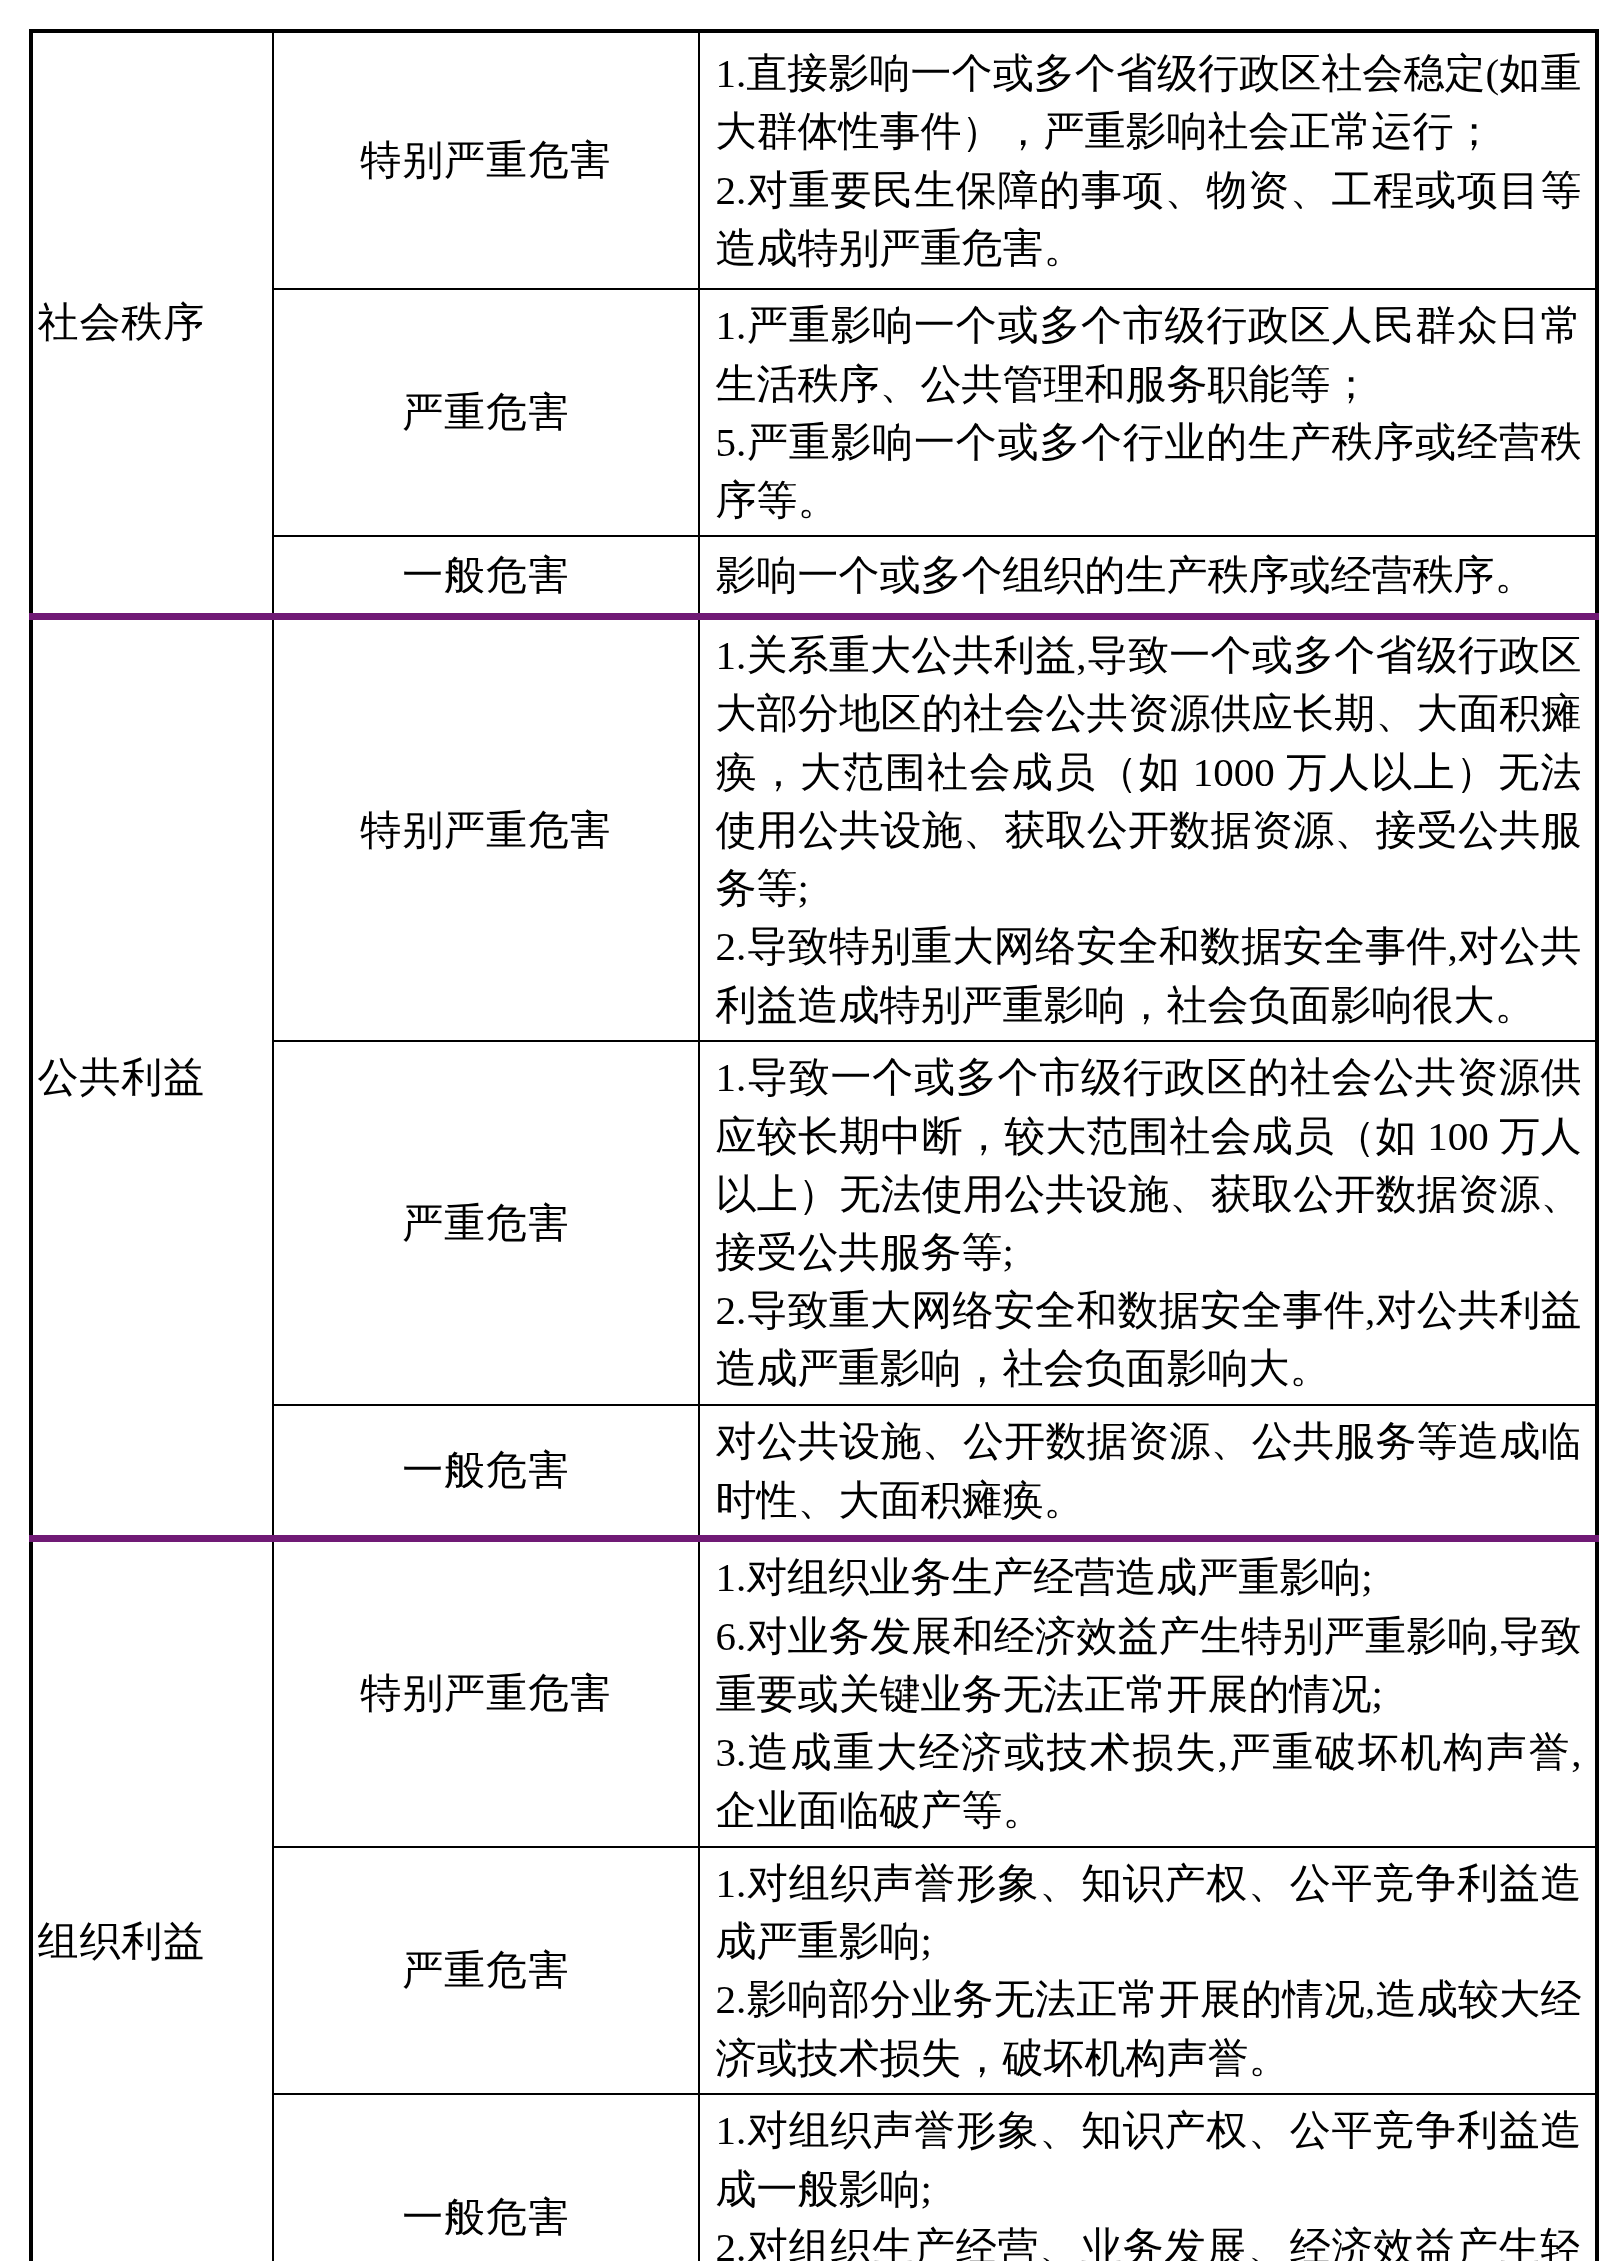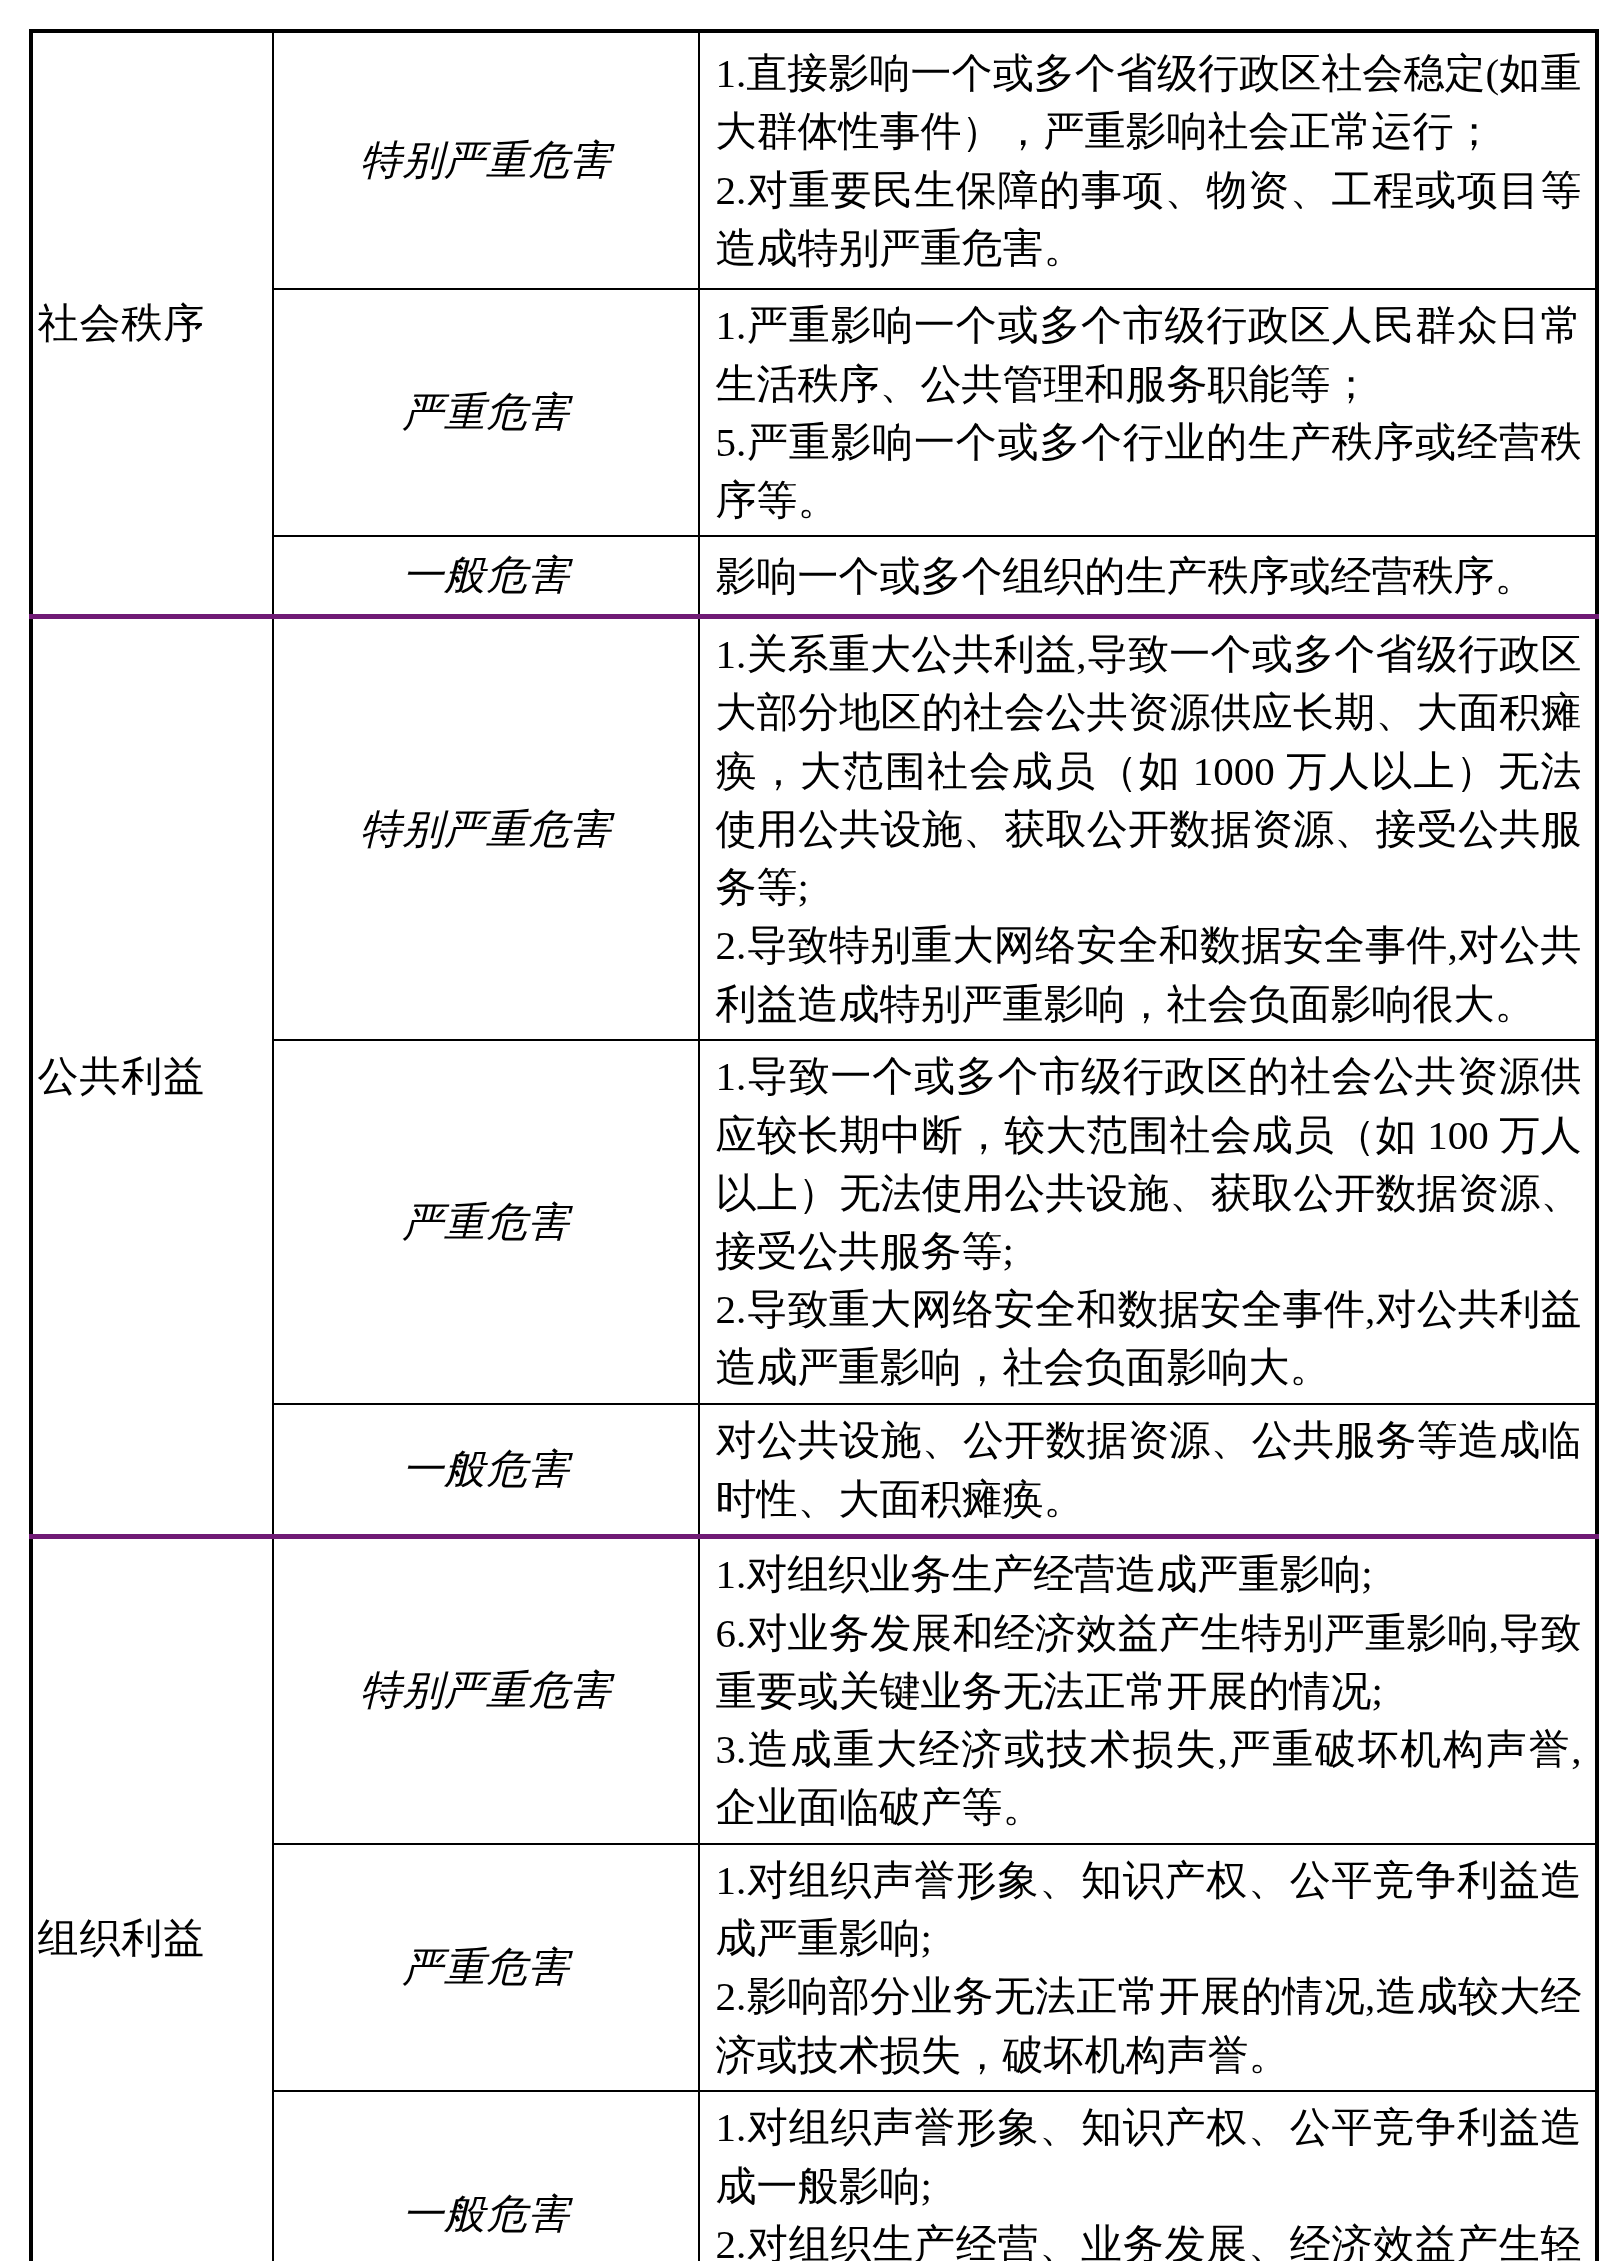--- a/index.html
+++ b/index.html
@@ -25,34 +25,33 @@
     table-layout: fixed;
     border: 4.5px solid #000000;
     background: #ffffff;
   }
   table.harm-table td {
     border: 2.7px solid #000000;
     vertical-align: middle;
     overflow: hidden;
   }
   tr.sec-start td {
-    border-top: 5px solid #701a75;
+    border-top: 7px solid #701a75;
   }
   td.cat-cell {
     text-align: left;
     font-size: 41px;
     letter-spacing: 0.9px;
     padding: 0 4.5px;
   }
   td.lvl-cell {
     text-align: center;
     font-size: 41px;
     letter-spacing: 0.9px;
     padding: 0 4.5px;
-    font-style: italic;
   }
   td.desc-cell {
     font-size: 41px;
     line-height: 1.42;
     text-align: justify;
     text-justify: inter-ideograph;
     padding: 6.3px 13.6px 6.3px 15.4px;
   }
   td.desc-cell p {
     margin: 0;

